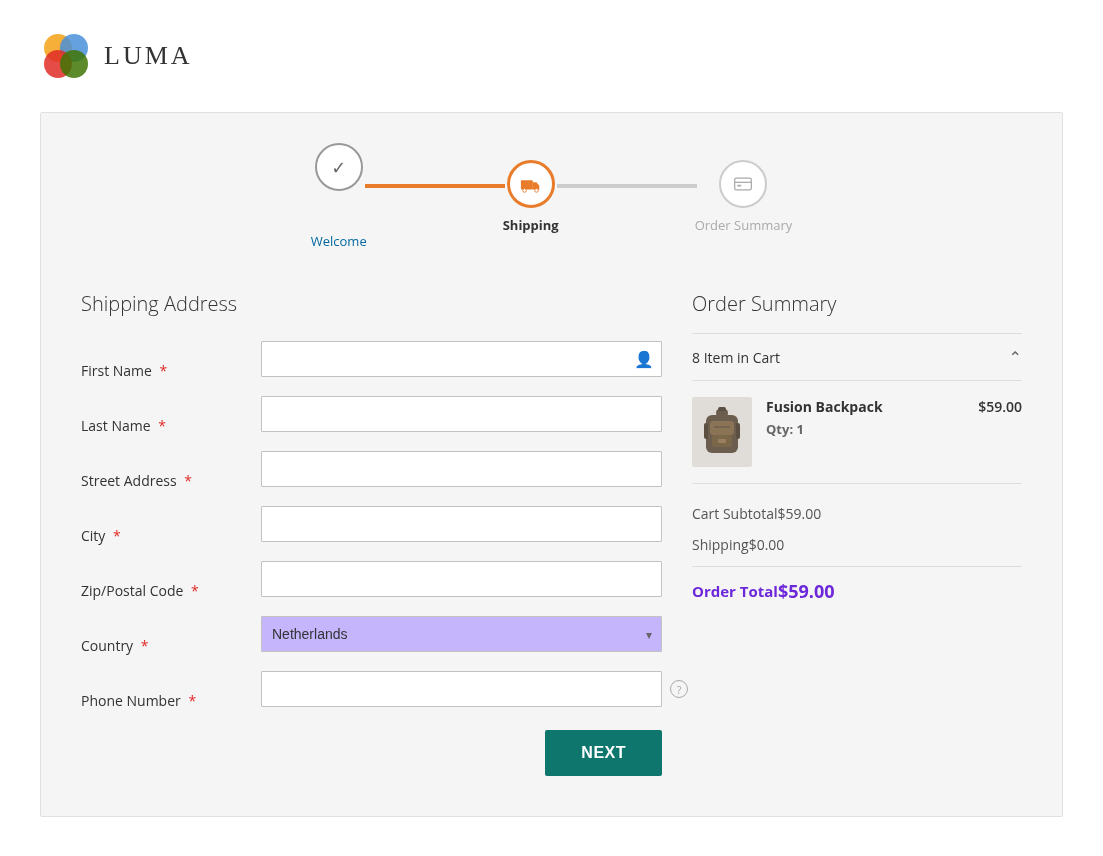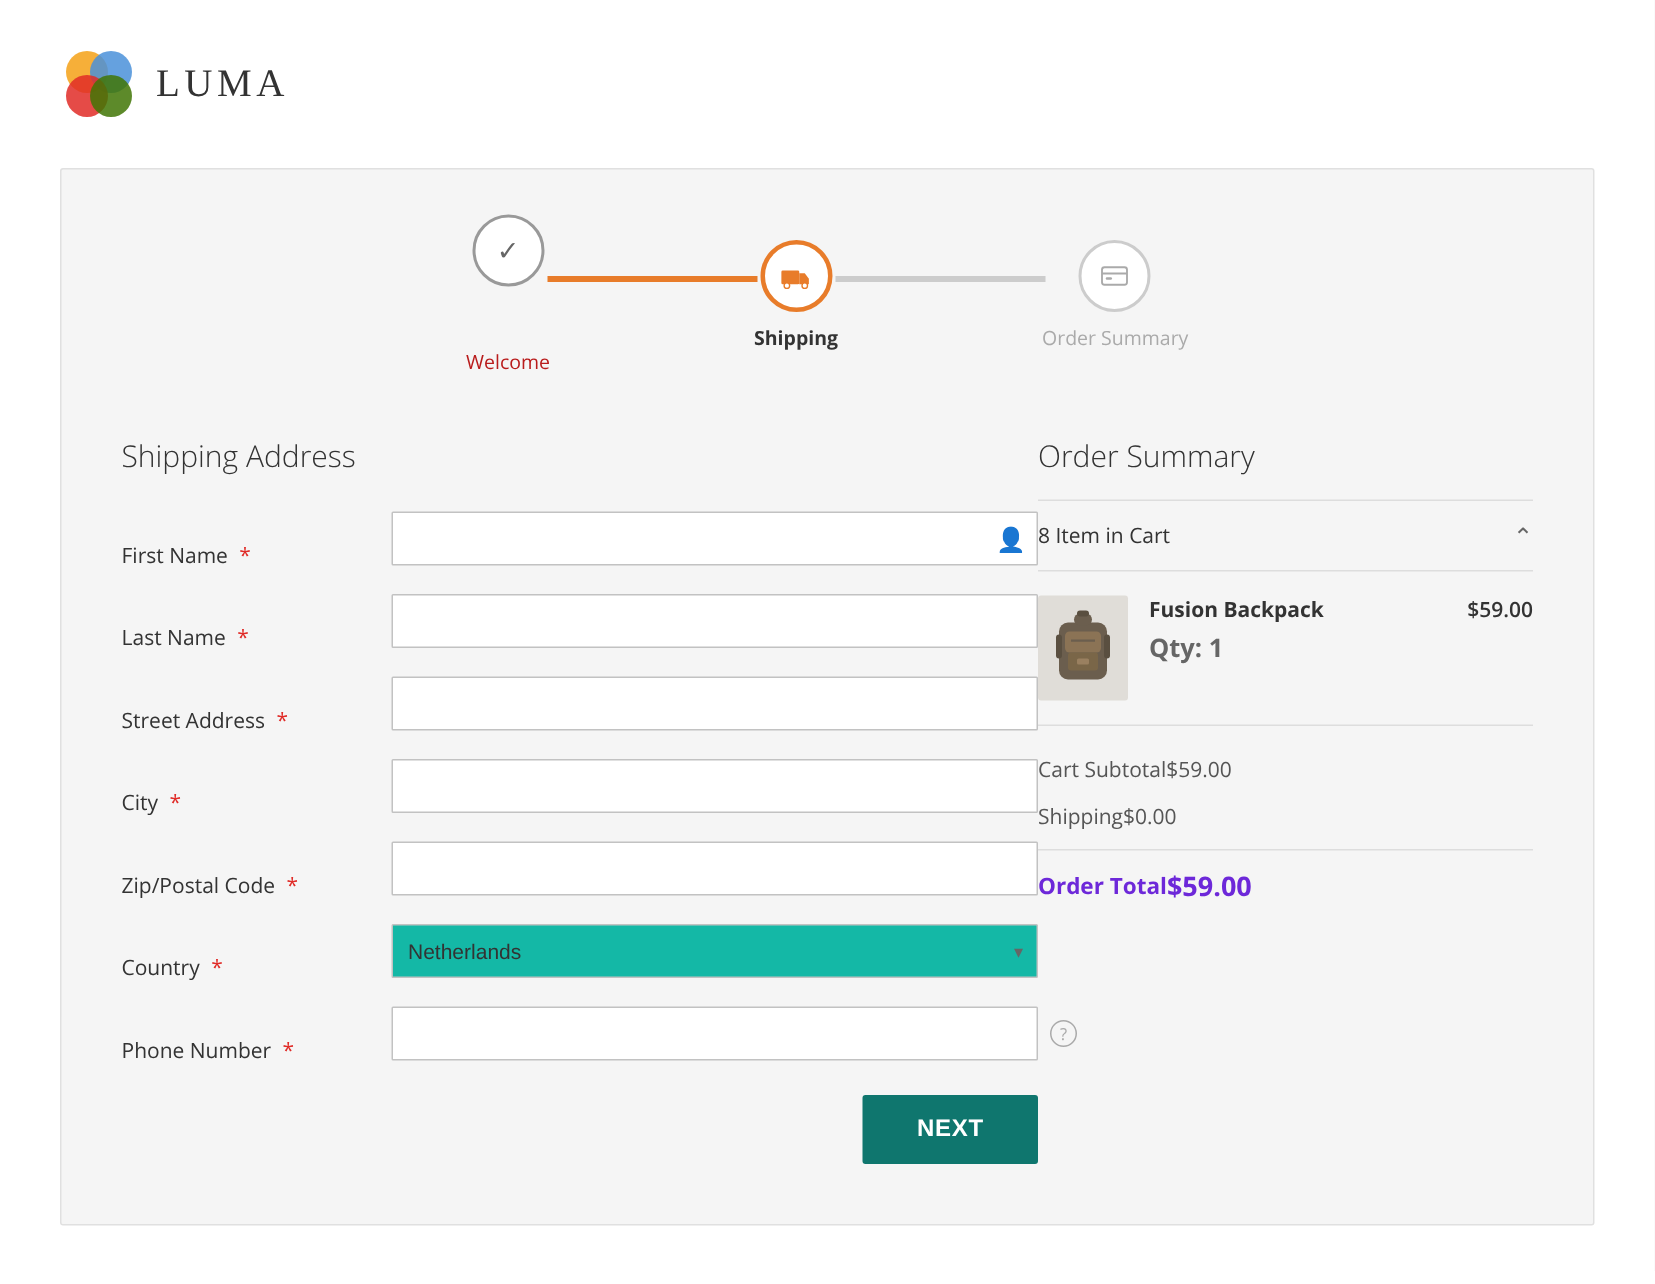--- a/index.html
+++ b/index.html
@@ -19,29 +19,29 @@
     .step-circle {
       width: 48px; height: 48px; border-radius: 50%; border: 2px solid #ccc;
       background: #fff; display: flex; align-items: center; justify-content: center;
       font-size: 18px; color: #999;
     }
     .step-circle.completed { border-color: #999; color: #666; background: #fff; }
     .step-circle.active { border: 3px solid #e87c2a; color: #e87c2a; background: #fff; font-size: 20px; }
     .step-circle.inactive { border-color: #ccc; color: #aaa; background: #fff; }
     .step-label { margin-top: 8px; font-size: 13px; text-align: center; }
     .step-label.active { font-weight: 700; color: #333; }
-    .step-label.completed { color: #b91c1c; margin-top: 41px; }
+    .step-label.completed { color: #0369a1; margin-top: 41px; }
     .step-label.inactive { color: #aaa; }
 
     .step-connector { width: 140px; height: 4px; margin: 0 -2px; margin-bottom: 22px; }
     .step-connector.completed { background: #e87c2a; }
     .step-connector.inactive { background: #ccc; }
 
     
-    .main-content { display: flex; }
+    .main-content { display: flex; gap: 30px; }
 
     
     .shipping-section { flex: 1; }
     .section-title { font-size: 20px; font-weight: 300; color: #333; margin-bottom: 24px; }
 
     .form-row { display: flex; align-items: flex-start; margin-bottom: 16px; }
     .form-label { width: 180px; padding-top: 8px; font-size: 14px; color: #333; flex-shrink: 0; margin-top: 12px; }
     .required-star { color: #e02b27; margin-left: 4px; }
     .form-field { flex: 1; position: relative; }
     .form-input {
@@ -54,21 +54,21 @@
     }
     .help-icon {
       position: absolute; right: -26px; top: 50%; transform: translateY(-50%);
       width: 18px; height: 18px; border-radius: 50%; border: 1px solid #aaa;
       display: flex; align-items: center; justify-content: center;
       font-size: 11px; color: #aaa; cursor: pointer;
     }
 
     .form-select-wrapper { position: relative; }
     .form-select {
-      width: 100%; height: 36px; border: 1px solid #c2c2c2; background: #14b8a6;
+      width: 100%; height: 36px; border: 1px solid #c2c2c2; background: #c4b5fd;
       padding: 0 30px 0 10px; font-size: 14px; color: #333; border-radius: 1px;
       appearance: none; outline: none; cursor: pointer;
     }
     .select-arrow {
       position: absolute; right: 10px; top: 50%; transform: translateY(-50%);
       font-size: 12px; color: #666; pointer-events: none;
     }
 
     .next-btn-wrapper { display: flex; justify-content: flex-end; margin-top: 20px; }
     .next-btn {
@@ -92,21 +92,21 @@
     .cart-items { padding: 16px 0; border-bottom: 1px solid #ddd; }
     .cart-item { display: flex; gap: 14px; align-items: flex-start; }
     .cart-item-img {
       width: 60px; height: 70px; background: #e0ddd8; border-radius: 2px;
       display: flex; align-items: center; justify-content: center; flex-shrink: 0;
       overflow: hidden;
     }
     .backpack-svg { width: 48px; height: 58px; }
     .cart-item-details { flex: 1; font-weight: bold; }
     .cart-item-name { font-size: 14px; color: #333; margin-bottom: 4px; }
-    .cart-item-qty { font-size: 17px; color: #666; }
+    .cart-item-qty { font-size: 13px; color: #666; }
     .cart-item-price { font-size: 14px; color: #333; font-weight: 600; }
 
     .summary-rows { margin-top: 14px; }
     .summary-row {
       display: flex; justify-content: flex-start; align-items: center;
       padding: 6px 0; font-size: 14px; color: #555;
     }
     .summary-row.total {
       font-weight: 700; font-size: 15px; color: #6d28d9;
       border-top: 1px solid #ddd; margin-top: 6px; padding-top: 12px;

